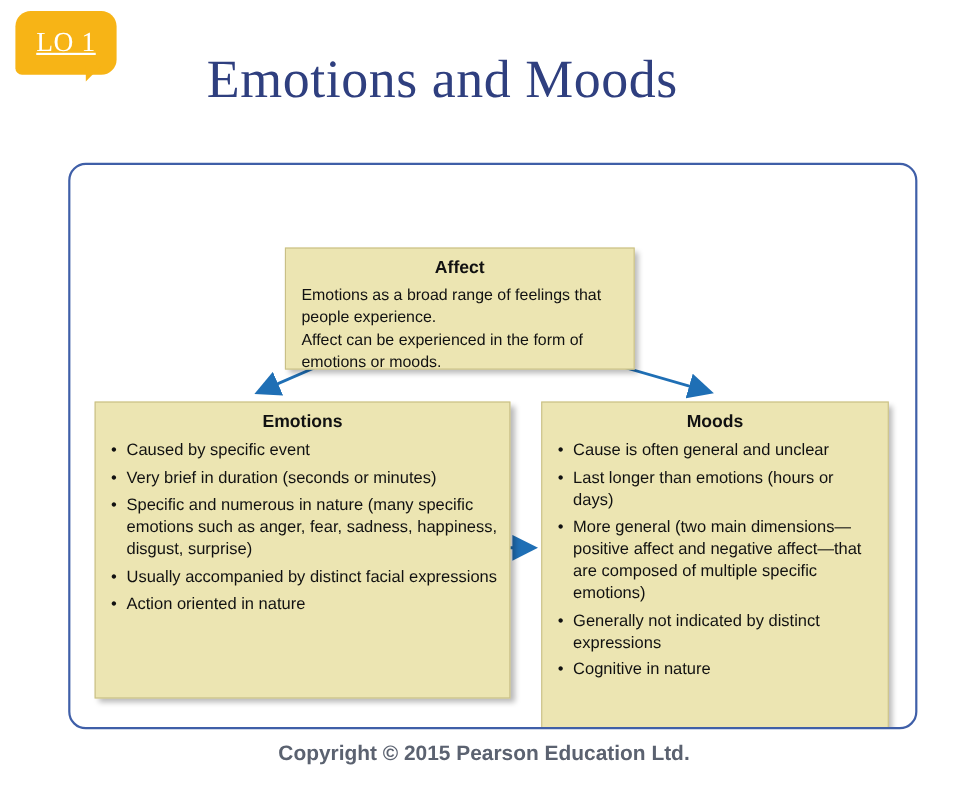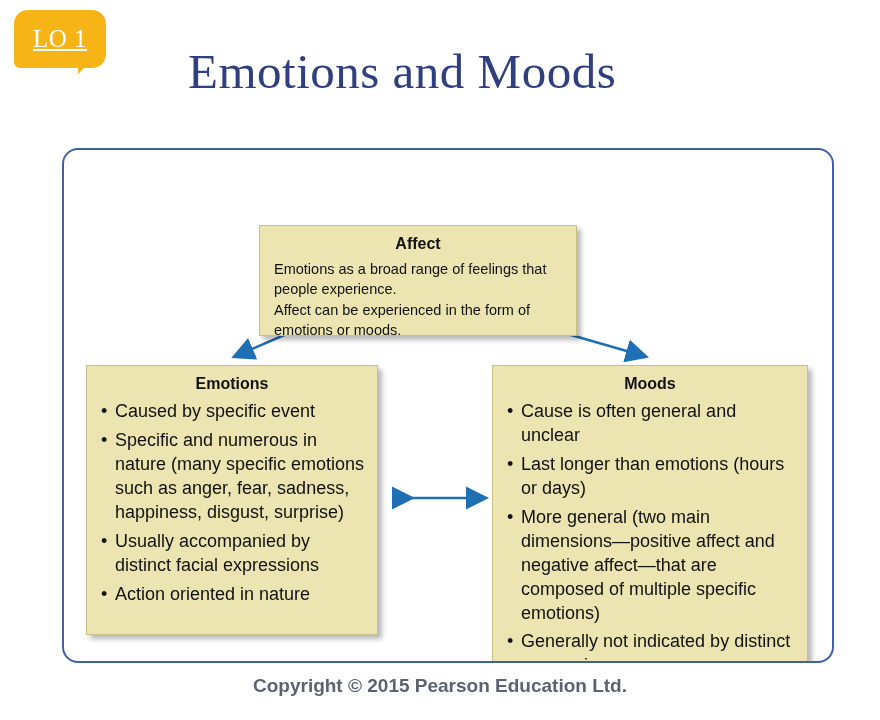--- a/index.html
+++ b/index.html
@@ -142,37 +142,37 @@
     font-size: 14.5px;
     line-height: 1.35;
     padding: 0 14px 8px 14px;
   }
   .box-text p { margin: 0 0 2px 0; }
 
   ul.bullets {
     margin: 0;
     padding: 0 10px 0 28px;
     color: #111111;
-    font-size: 18px;
+    font-size: 15px;
     line-height: 1.33;
     list-style: none;
   }
   ul.bullets li {
     position: relative;
     margin-bottom: 5px;
   }
   ul.bullets li:before {
     content: "\2022";
     position: absolute;
     left: -14px;
     top: 0;
   }
 
   #affect-box { left: 195px; top: 75px; width: 318px; height: 111px; }
-  #emotions-box { left: 22px; top: 215px; width: 292px; height: 270px; }
+  #emotions-box { left: 22px; top: 215px; width: 378px; height: 270px; }
   #moods-box { left: 428px; top: 215px; width: 316px; height: 320px; }
 
   
   .arrow-layer {
     position: absolute;
     left: 0;
     top: 0;
     width: 772px;
     height: 515px;
     pointer-events: none;
@@ -226,20 +226,21 @@
     <div class="box-text">
       <p>Emotions as a broad range of feelings that people experience.</p>
       <p>Affect can be experienced in the form of emotions or moods.</p>
     </div>
   </div>
 
   <div class="box" id="emotions-box">
     <div class="box-title">Emotions</div>
     <ul class="bullets">
       <li>Caused by specific event</li>
+      <li>Very brief in duration (seconds or minutes)</li>
       <li>Specific and numerous in nature (many specific emotions such as anger, fear, sadness, happiness, disgust, surprise)</li>
       <li>Usually accompanied by distinct facial expressions</li>
       <li>Action oriented in nature</li>
     </ul>
   </div>
 
   <div class="box" id="moods-box">
     <div class="box-title">Moods</div>
     <ul class="bullets">
       <li>Cause is often general and unclear</li>

